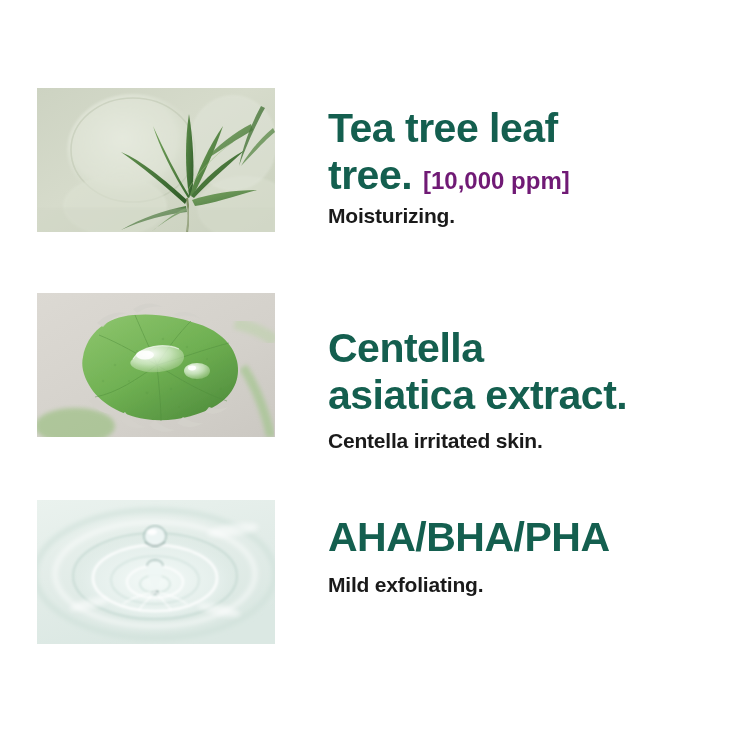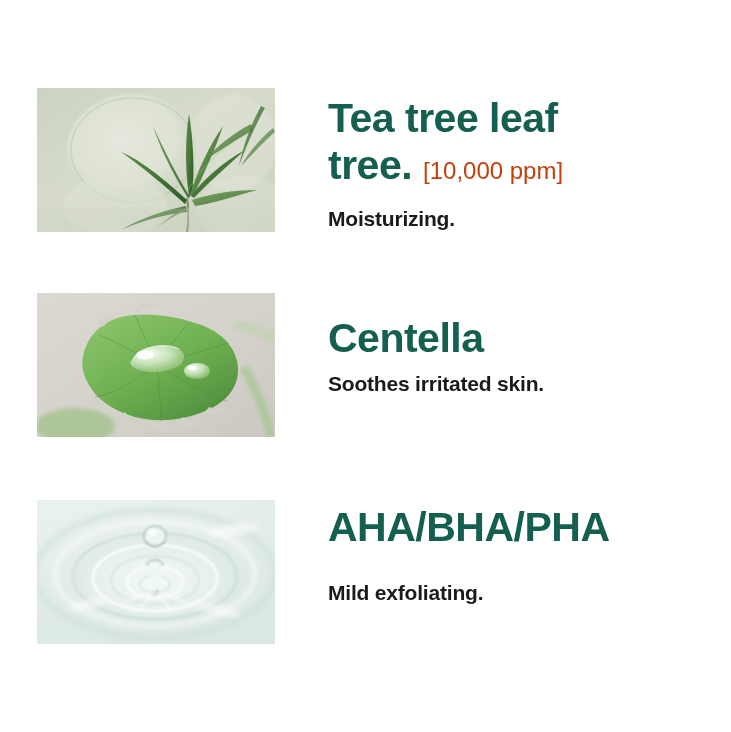--- a/index.html
+++ b/index.html
@@ -40,73 +40,73 @@
     width: 238px;
     height: 144px;
     overflow: hidden;
     background: #d8dcd2;
   }
   .thumb svg { display: block; width: 238px; height: 144px; }
 
   .copy {
     position: absolute;
     left: 328px;
-    top: 4px;
+    top: 14px;
     width: 395px;
   }
 
   .headline {
     margin: 0;
     color: #145f4f;
     font-family: "Liberation Sans", sans-serif;
     font-weight: bold;
     letter-spacing: -0.5px;
   }
 
   .headline .ppm {
-    font-weight: normal;
+    font-weight: bold;
     font-size: 24px;
     letter-spacing: 0px;
-    color: #c2410c;
+    color: #701a75;
     white-space: nowrap;
   }
 
   .subline {
     margin: 0;
     color: #1a1a1a;
     font-family: "Liberation Sans", sans-serif;
     font-weight: bold;
     font-size: 21px;
     letter-spacing: -0.2px;
   }
 
   
   #row-1 .headline {
     font-size: 41px;
     line-height: 47px;
     margin-top: 3px;
   }
   #row-1 .headline .ppm { font-size: 24px; }
-  #row-1 .subline { margin-top: 13px; }
+  #row-1 .subline { margin-top: 0; }
 
   
   #row-2 .headline {
     font-size: 41px;
     line-height: 47px;
     margin-top: 18px;
   }
   #row-2 .copy { width: 400px; }
   #row-2 .subline { margin-top: 10px; }
 
   
   #row-3 .headline {
     font-size: 41px;
     line-height: 47px;
   }
-  #row-3 .subline { margin-top: 30px; }
+  #row-3 .subline { margin-top: 12px; }
 </style>
 </head>
 <body>
 
 <div class="page">
 
   <section class="feature-row" id="row-1">
     <div class="thumb">
       <svg viewBox="0 0 238 144" preserveAspectRatio="none" aria-hidden="true">
         <defs>
@@ -270,22 +270,23 @@
 
           <ellipse cx="160" cy="78" rx="13" ry="8" fill="url(#g2drop)"></ellipse>
           <ellipse cx="155" cy="75" rx="4" ry="2.4" fill="#ffffff" opacity="0.9"></ellipse>
         </g>
       </svg>
     </div>
 
     <div class="copy">
       <h2 class="headline">
         <span>Centella</span><br>
+        <span>asiatica extract.</span>
       </h2>
-      <p class="subline">Soothes irritated skin.</p>
+      <p class="subline">Centella irritated skin.</p>
     </div>
   </section>
 
   <section class="feature-row" id="row-3">
     <div class="thumb">
       <svg viewBox="0 0 238 144" preserveAspectRatio="none" aria-hidden="true">
         <defs>
           <linearGradient id="g3bg" x1="0" y1="0" x2="0.4" y2="1">
             <stop offset="0%" stop-color="#eaf2ee"></stop>
             <stop offset="55%" stop-color="#e2ece8"></stop>

